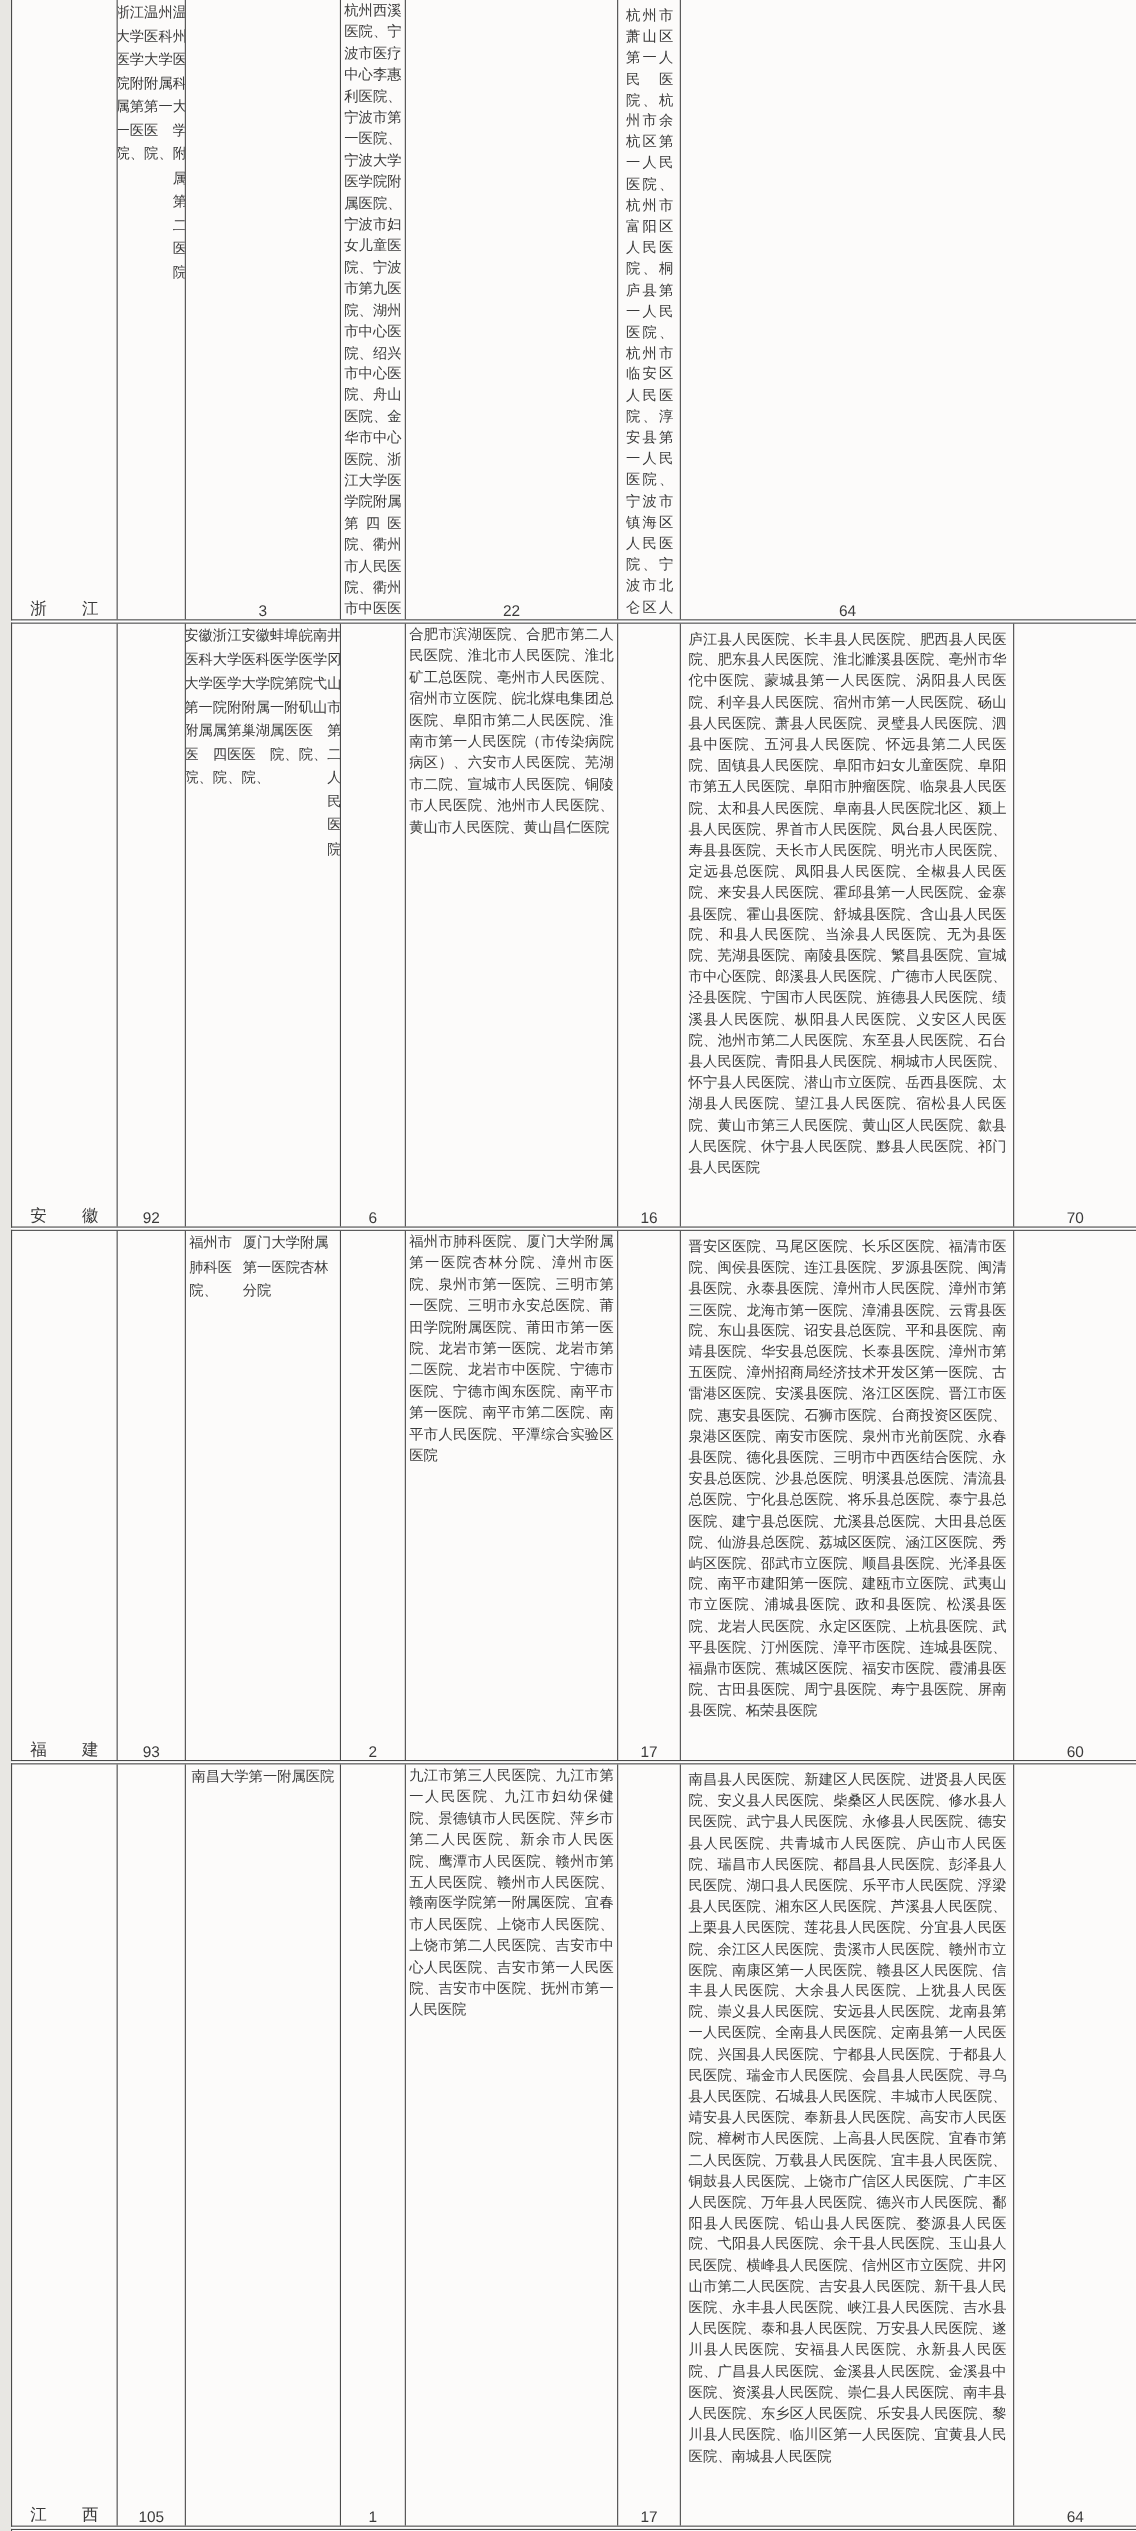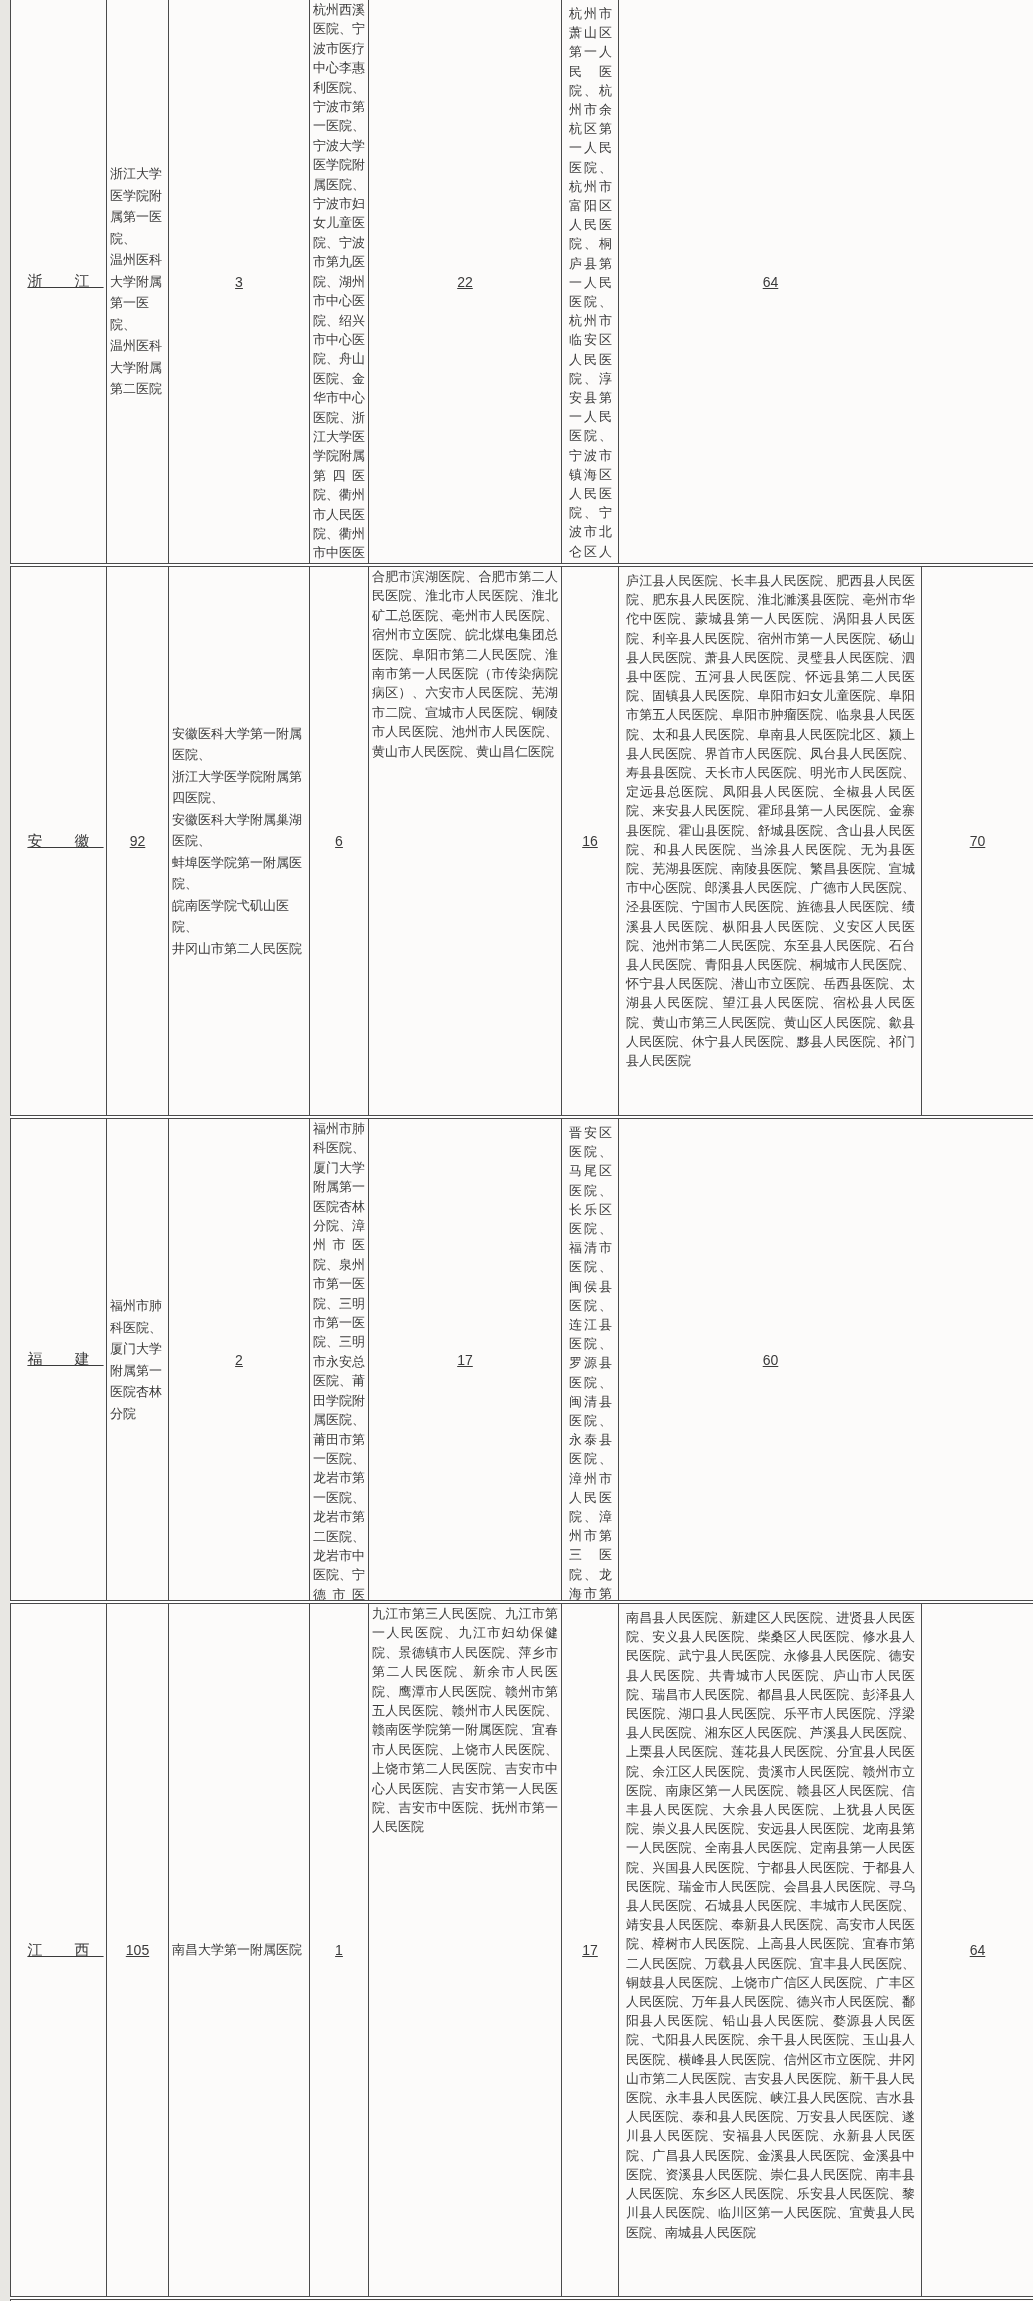--- a/index.html
+++ b/index.html
@@ -23,24 +23,24 @@
     border-bottom:1px solid #4a4a4a;
     box-sizing:border-box;
   }
   .trow.no-top{border-top:none;}
   .cell{
     border-right:1px solid #4a4a4a;
     box-sizing:border-box;
     overflow:hidden;
   }
   .cell:last-child{border-right:none;}
-  .c-center{display:flex;align-items:center;justify-content:center;text-decoration:underline;}
+  .c-center{display:flex;align-items:flex-end;justify-content:center;}
   .prov span{font-size:15px;letter-spacing:14px;margin-right:-14px;white-space:nowrap;}
   .num{font-size:14px;}
-  .la{display:flex;flex-direction:column;justify-content:center;padding:0 3px;font-size:13px;line-height:21.5px;text-align:left;}
+  .la{display:flex;flex-direction:row;justify-content:center;padding:0 3px;font-size:13px;line-height:21.5px;text-align:left;}
   .la div{word-break:break-all;}
   .lb{display:flex;align-items:flex-start;padding:0 3px;}
   .lb p{margin:0;font-size:13px;line-height:19.4px;text-align:justify;word-break:break-all;}
   .lc{padding:4px 6px 0 7px;font-size:13px;line-height:19.2px;text-align:justify;word-break:break-all;}
   #row1{top:0;height:564px;}
   #row2{top:566px;height:550px;}
   #row3{top:1118px;height:483px;}
   #row4{top:1603px;height:694px;}
   #next-row-stub{
     position:absolute;left:10px;top:2299px;width:1023px;height:2px;
@@ -103,20 +103,23 @@
   <div class="cell lc">庐江县人民医院、长丰县人民医院、肥西县人民医院、肥东县人民医院、淮北濉溪县医院、亳州市华佗中医院、蒙城县第一人民医院、涡阳县人民医院、利辛县人民医院、宿州市第一人民医院、砀山县人民医院、萧县人民医院、灵璧县人民医院、泗县中医院、五河县人民医院、怀远县第二人民医院、固镇县人民医院、阜阳市妇女儿童医院、阜阳市第五人民医院、阜阳市肿瘤医院、临泉县人民医院、太和县人民医院、阜南县人民医院北区、颍上县人民医院、界首市人民医院、凤台县人民医院、寿县县医院、天长市人民医院、明光市人民医院、定远县总医院、凤阳县人民医院、全椒县人民医院、来安县人民医院、霍邱县第一人民医院、金寨县医院、霍山县医院、舒城县医院、含山县人民医院、和县人民医院、当涂县人民医院、无为县医院、芜湖县医院、南陵县医院、繁昌县医院、宣城市中心医院、郎溪县人民医院、广德市人民医院、泾县医院、宁国市人民医院、旌德县人民医院、绩溪县人民医院、枞阳县人民医院、义安区人民医院、池州市第二人民医院、东至县人民医院、石台县人民医院、青阳县人民医院、桐城市人民医院、怀宁县人民医院、潜山市立医院、岳西县医院、太湖县人民医院、望江县人民医院、宿松县人民医院、黄山市第三人民医院、黄山区人民医院、歙县人民医院、休宁县人民医院、黟县人民医院、祁门县人民医院</div>
   <div class="cell num c-center">
       <span>70</span>
     </div>
 </div>
 
 <div id="row3" class="trow">
   <div class="cell prov c-center">
       <span>福 建</span>
     </div>
+  <div class="cell num c-center">
+      <span>93</span>
+    </div>
   <div class="cell la">
       <div>福州市肺科医院、</div>
       <div>厦门大学附属第一医院杏林分院</div>
     </div>
   <div class="cell num c-center">
       <span>2</span>
     </div>
   <div class="cell lb">
       <p>福州市肺科医院、厦门大学附属第一医院杏林分院、漳州市医院、泉州市第一医院、三明市第一医院、三明市永安总医院、莆田学院附属医院、莆田市第一医院、龙岩市第一医院、龙岩市第二医院、龙岩市中医院、宁德市医院、宁德市闽东医院、南平市第一医院、南平市第二医院、南平市人民医院、平潭综合实验区医院</p>
     </div>

